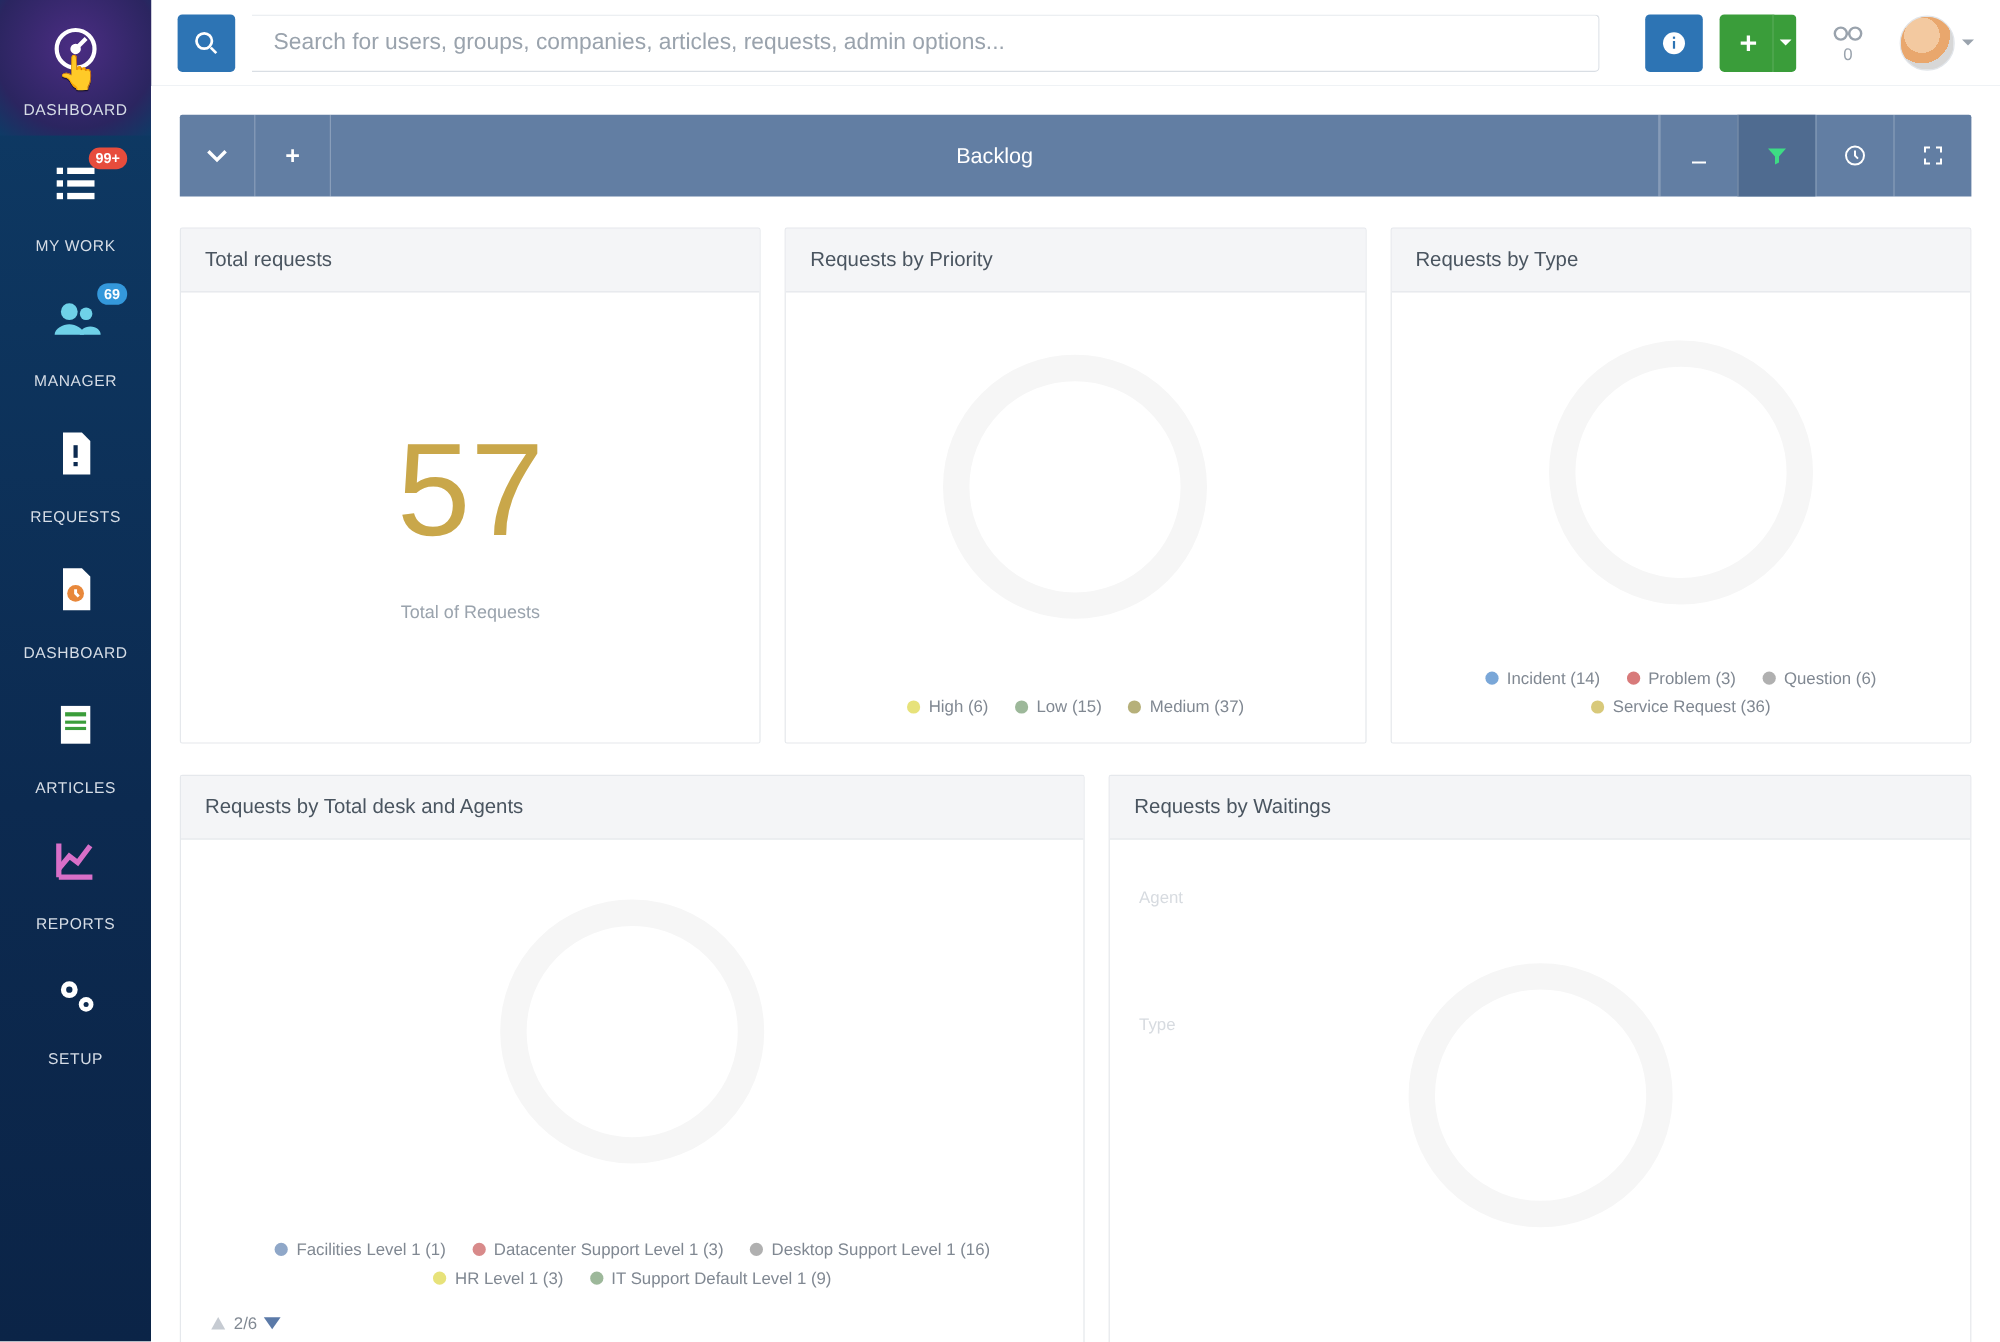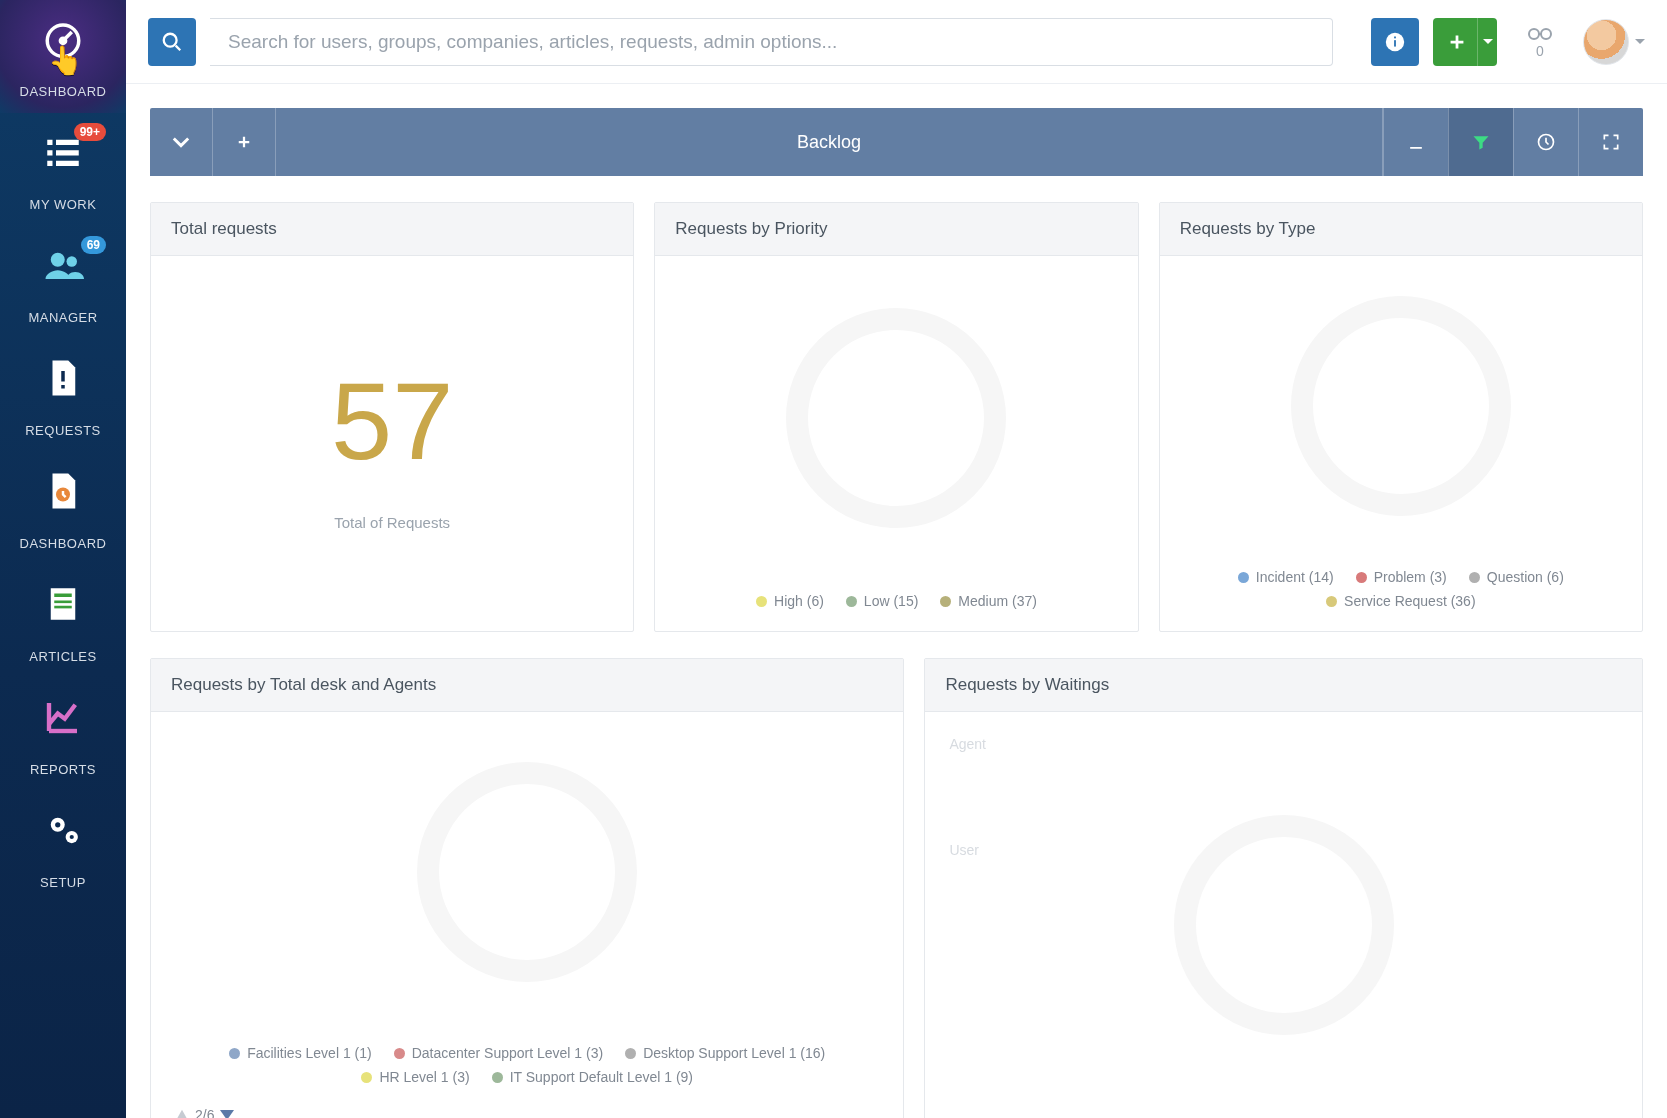--- a/index.html
+++ b/index.html
@@ -26,21 +26,21 @@
     background:#e74c3c; color:#fff; font-size:12px; font-weight:600;
     border-radius:10px; padding:2px 6px;
   }
   .badge.blue { background:#3498db; }
 
   
   .page { flex:1; display:flex; flex-direction:column; background:#fff; }
 
   
   .topbar {
-    height:84px; display:flex; align-items:center; padding:0 22px; gap:14px;
+    height:72px; display:flex; align-items:center; padding:0 22px; gap:14px;
     border-bottom:1px solid #eceff3;
   }
   .search-btn {
     width:48px; height:48px; flex:0 0 48px; background:#2d74b4; border-radius:4px;
     display:flex; align-items:center; justify-content:center; cursor:pointer;
   }
   .search-input {
     flex:1; height:48px; border:1px solid #d9dee4; border-left:none;
     border-radius:0 4px 4px 0; padding:0 18px; font-size:19px; color:#555;
   }
@@ -100,21 +100,21 @@
     border:22px solid #f6f6f6; position:relative;
   }
   .legend { display:flex; flex-wrap:wrap; gap:8px 22px; justify-content:center; padding:14px 18px 22px; font-size:14px; color:#808892;}
   .legend .item{display:flex;align-items:center;gap:7px;}
   .swatch{width:11px;height:11px;border-radius:50%;display:inline-block;}
   .pager { display:flex; align-items:center; gap:6px; color:#808892; font-size:14px; padding:0 0 14px 24px;}
   .tri-down{display:inline-block;border-left:7px solid transparent;border-right:7px solid transparent;border-top:10px solid #5b7aa8;}
 
   .row2 .card { min-height:480px; }
 
-  .v-axis { position:absolute; left:24px; top:24px; display:flex; flex-direction:column; gap:90px; color:#d7dbe0; font-size:14px;}
+  .v-axis { position:absolute; left:24px; top:40px; display:flex; flex-direction:column; gap:90px; color:#d7dbe0; font-size:14px;}
 
   svg { display:block; }
 </style>
 </head>
 <body>
 
 <nav class="rail">
 
   <div class="rail-item active">
     <svg class="rail-svg" viewBox="0 0 24 24" fill="none" stroke="#fff" stroke-width="2">
@@ -378,21 +378,21 @@
           <span>2/6</span>
           <span class="tri-down"></span>
         </div>
       </div>
 
       <div class="card" style="flex:1">
         <div class="card-head">Requests by Waitings</div>
         <div class="card-body">
           <div class="v-axis" id="wait-axis">
               <div>Agent</div>
-              <div>User</div>
+              <div>Type</div>
             </div>
           <div class="donut"></div>
         </div>
       </div>
     </div>
 
   </div>
 </div>
 
 </body></html>

